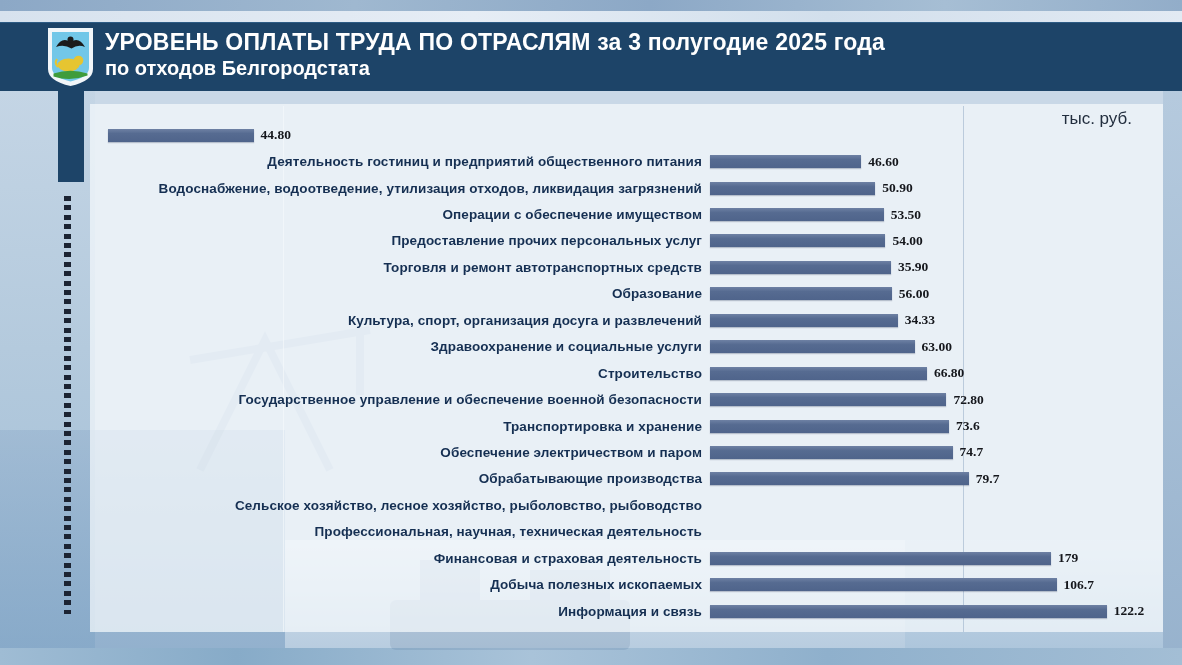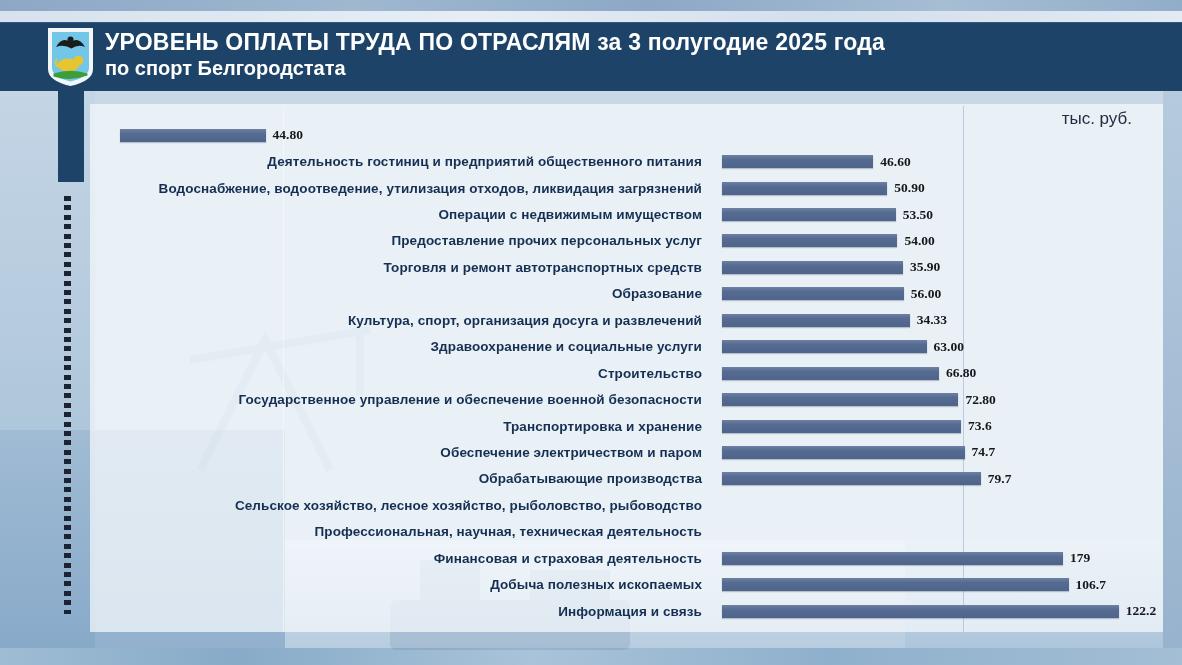--- a/index.html
+++ b/index.html
@@ -48,21 +48,21 @@
   }
   .chart{
     position:absolute;left:100px;top:122px;width:1063px;z-index:4;
   }
   .row{display:flex;align-items:center;height:26.45px;}
   .row-label{
     flex:0 0 602px;text-align:right;
     font-size:13.5px;font-weight:bold;color:#152f52;
     white-space:nowrap;letter-spacing:.1px;
   }
-  .track{flex:1;display:flex;align-items:center;margin-left:20px;position:relative;}
+  .track{flex:1;display:flex;align-items:center;margin-left:8px;position:relative;}
   .bar{
     height:13px;
     background:linear-gradient(180deg,#6e81a4 0%,#566b91 35%,#4f648b 100%);
     box-shadow:0 1px 1px rgba(30,45,80,.25);
   }
   .val{
     margin-left:7px;font-family:"Liberation Serif", serif;
     font-size:13.5px;font-weight:bold;color:#15171c;white-space:nowrap;
   }
 </style>
@@ -104,21 +104,21 @@
   <path d="M5,5 H42 V41 Q42 50 23.5 54.5 Q5 50 5 41 Z" fill="#72c7e8"></path>
   <path d="M9,20 Q15,9 23.5,15 Q32,9 38,20 Q31,17 24.5,21.5 Q17,17 9,20 Z" fill="#1b1b1b"></path>
   <circle cx="23.5" cy="12.5" r="3" fill="#1b1b1b"></circle>
   <ellipse cx="21.5" cy="38" rx="11" ry="6.5" fill="#e6c531"></ellipse>
   <circle cx="31.5" cy="33.5" r="4.8" fill="#e6c531"></circle>
   <path d="M11,40 Q7,36 10,32" stroke="#e6c531" stroke-width="2" fill="none"></path>
   <path d="M6.5,46.5 Q23.5,41 40.5,46.5 L40.5,48.5 Q23.5,55 6.5,49.5 Z" fill="#3f9c3b"></path>
 </svg>
 <div class="titles">
   <div class="title-1">УРОВЕНЬ ОПЛАТЫ ТРУДА ПО ОТРАСЛЯМ за 3 полугодие 2025 года</div>
-  <div class="title-2">по спорт Белгородстата</div>
+  <div class="title-2">по отходов Белгородстата</div>
 </div>
 
 <div class="dash-line"></div>
 
 <div class="unit-label">тыс. руб.</div>
 <div class="chart">
   <div>
       <div class="row">
         <div class="track">
           <div class="bar" style="width: 145.5px;"></div>
@@ -133,21 +133,21 @@
         </div>
       </div>
       <div class="row">
         <div class="row-label">Водоснабжение, водоотведение, утилизация отходов, ликвидация загрязнений</div>
         <div class="track">
           <div class="bar" style="width: 165.3px;"></div>
           <div class="val">50.90</div>
         </div>
       </div>
       <div class="row">
-        <div class="row-label">Операции с недвижимым имуществом</div>
+        <div class="row-label">Операции с обеспечение имуществом</div>
         <div class="track">
           <div class="bar" style="width: 173.7px;"></div>
           <div class="val">53.50</div>
         </div>
       </div>
       <div class="row">
         <div class="row-label">Предоставление прочих персональных услуг</div>
         <div class="track">
           <div class="bar" style="width: 175.4px;"></div>
           <div class="val">54.00</div>

